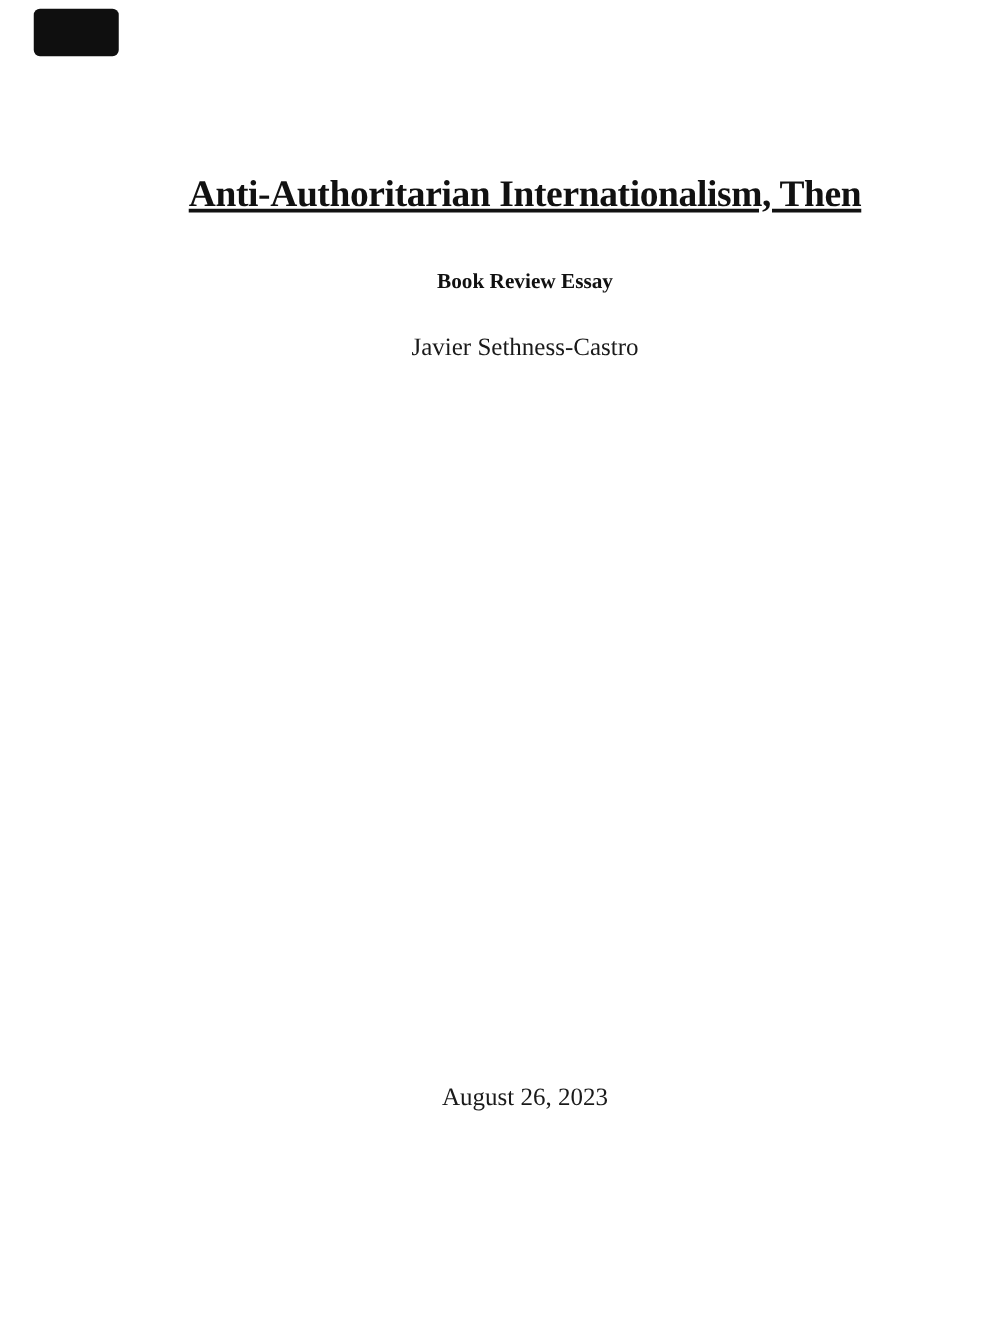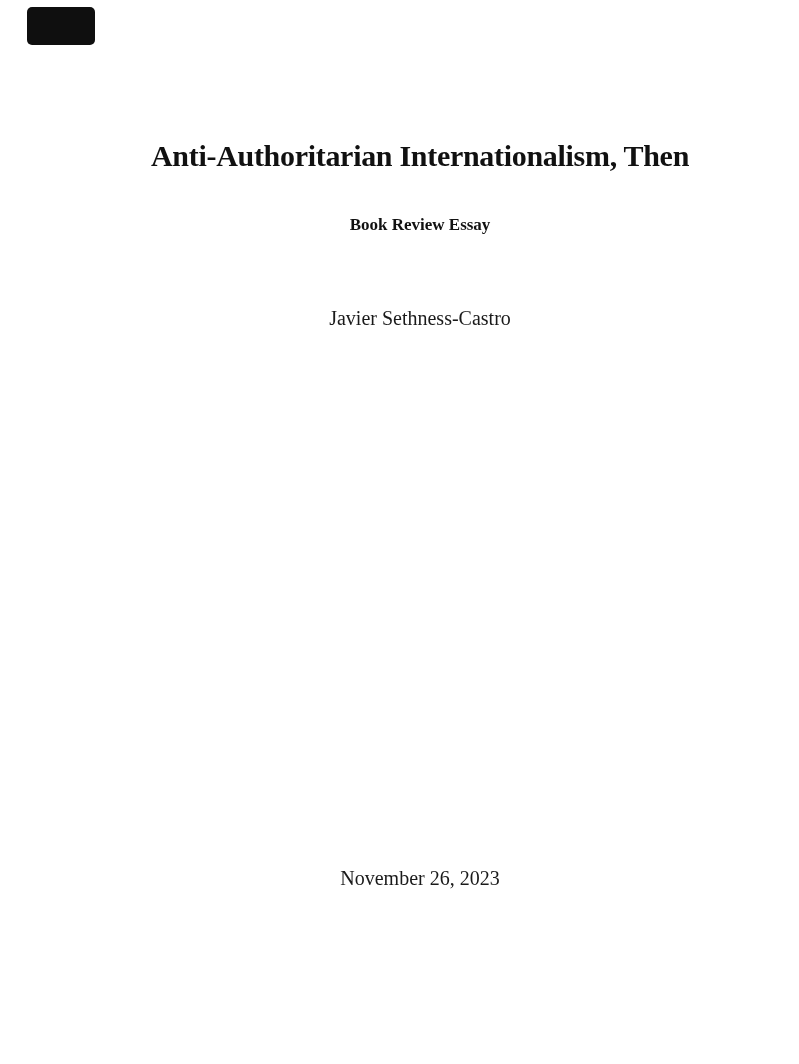--- a/index.html
+++ b/index.html
@@ -38,41 +38,40 @@
       position: absolute;
       top: 138px;
       left: 0;
       width: 100%;
       font-size: 30px;
       line-height: 35px;
       font-weight: bold;
       color: #111111;
       letter-spacing: -0.3px;
     }
-    .doc-title .title-line { display: block; }
+    .doc-title .title-line { display: block; text-decoration: underline; }
     .doc-subtitle {
       position: absolute;
       top: 214px;
       left: 0;
       width: 100%;
       font-size: 17px;
       line-height: 22px;
       font-weight: bold;
       color: #111111;
     }
     .doc-author {
       position: absolute;
       top: 265px;
       left: 0;
       width: 100%;
       font-size: 20px;
       line-height: 26px;
       font-weight: normal;
       color: #1a1a1a;
-      margin-top: 40px;
     }
     .doc-date {
       position: absolute;
       top: 865px;
       left: 0;
       width: 100%;
       font-size: 20px;
       line-height: 26px;
       font-weight: normal;
       color: #1a1a1a;
@@ -88,16 +87,16 @@
   <div class="content">
 
     <h1 class="doc-title">
       <span class="title-line">Anti-Authoritarian Internationalism, Then</span>
     </h1>
 
     <div class="doc-subtitle">Book Review Essay</div>
 
     <div class="doc-author">Javier Sethness-Castro</div>
 
-    <div class="doc-date">November 26, 2023</div>
+    <div class="doc-date">August 26, 2023</div>
 
   </div>
 </div>
 
 </body></html>

